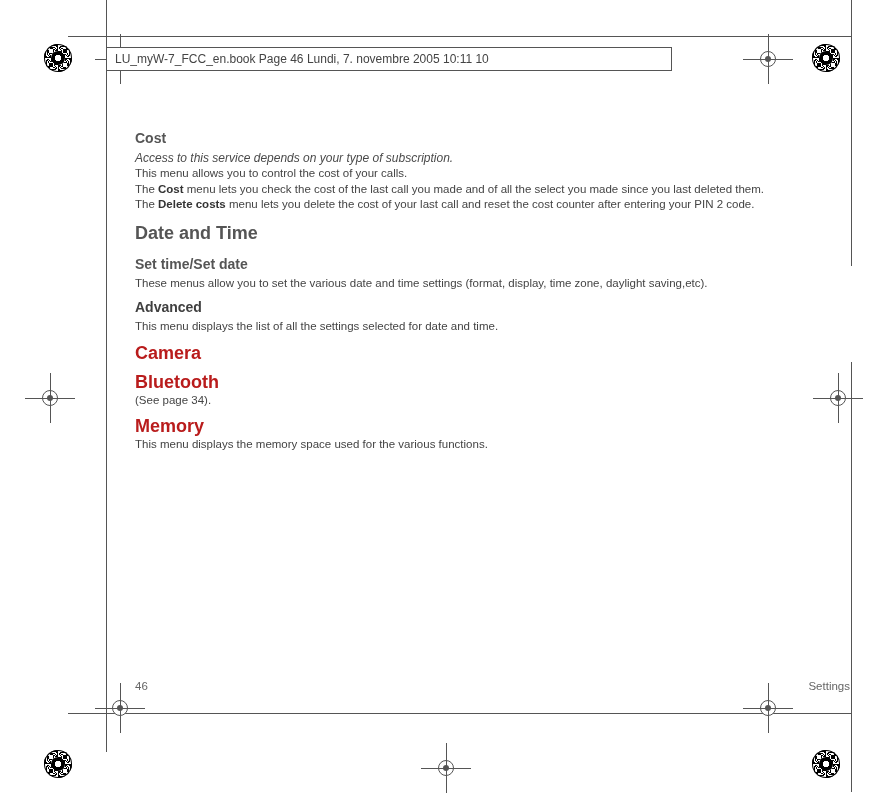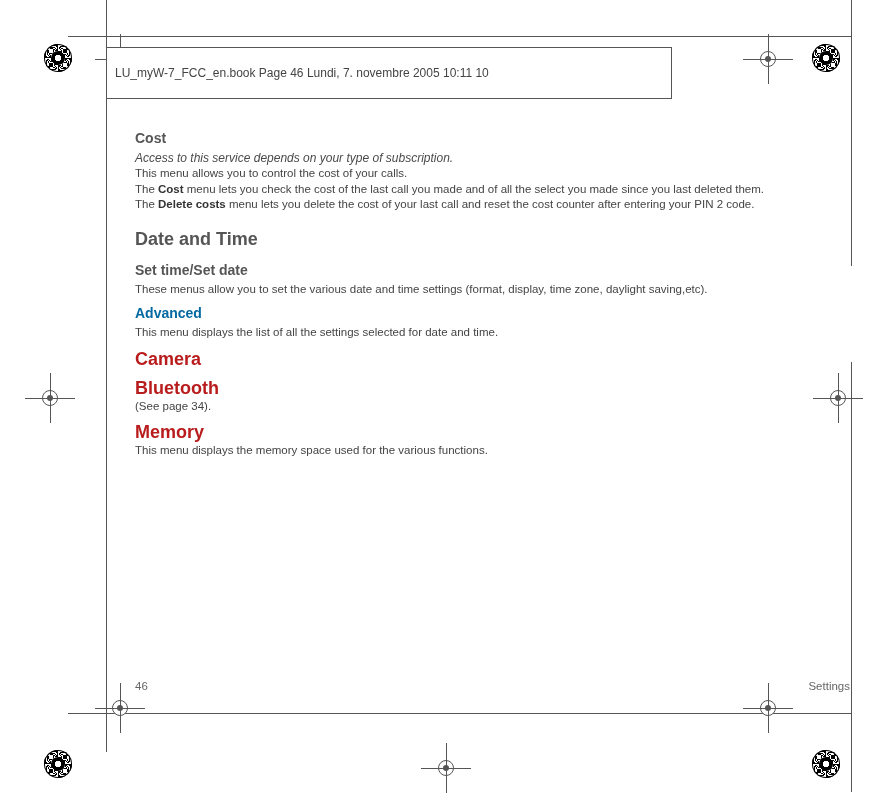--- a/index.html
+++ b/index.html
@@ -61,40 +61,40 @@
   .target::before { width: 50px; height: 0.5px; top: 7px; left: -18px; border-top:0.5px solid #555; background:none;}
   .target::after  { width: 0.5px; height: 50px; left: 7px; top: -18px; border-left:0.5px solid #555; background:none;}
   .target .dot{ position:absolute; left:4px; top:4px; width:6px; height:6px; border-radius:50%; background:#555;}
   
   .header-box {
     position: absolute;
     left: 106px;
     top: 47px;
     width: 548px;
     border: 0.5px solid #555;
-    padding: 18px 8px;
+    padding: 4px 8px;
     font-size: 12px;
     color: #444;
     background:#fff;
   }
   
   .content {
     position: absolute;
     left: 135px;
     top: 130px;
     width: 715px;
   }
   .h-cost, .h-sub, .h-adv { font-weight: bold; color:#555;}
   .h-cost { font-size:14px; margin-bottom:4px;}
   .italic { font-style: italic; font-size:12px; line-height:1.35;}
   .body   { font-size:11.5px; line-height:1.35; color:#444;}
   .bold   { font-weight:bold; color:#333;}
-  .h1     { font-size:18px; font-weight:bold; color:#555; margin-top:16px; margin-bottom:8px;}
+  .h1     { font-size:18px; font-weight:bold; color:#555; margin-top:10px; margin-bottom:8px;}
   .h-sub  { font-size:14px; margin-top:12px; margin-bottom:4px;}
-  .h-adv  { font-size:14px; margin-top:8px; margin-bottom:4px; color:#0369a1;}
+  .h-adv  { font-size:14px; margin-top:8px; margin-bottom:4px; color:#404040;}
   .h1-c   { font-size:18px; font-weight:bold; color:#b91c1c; margin-top:8px;}
   
   .footer {
     position: absolute;
     left: 135px;
     width: 715px;
     top: 680px;
     font-size: 11.5px;
     color:#666;
     display:flex;

